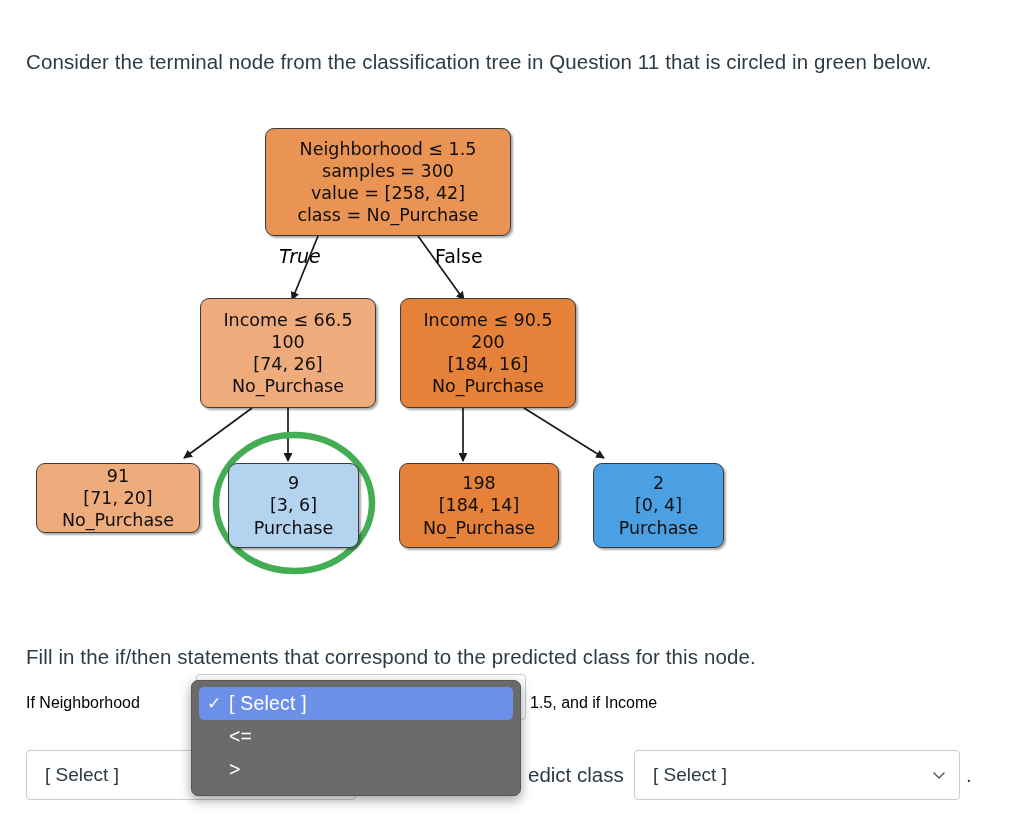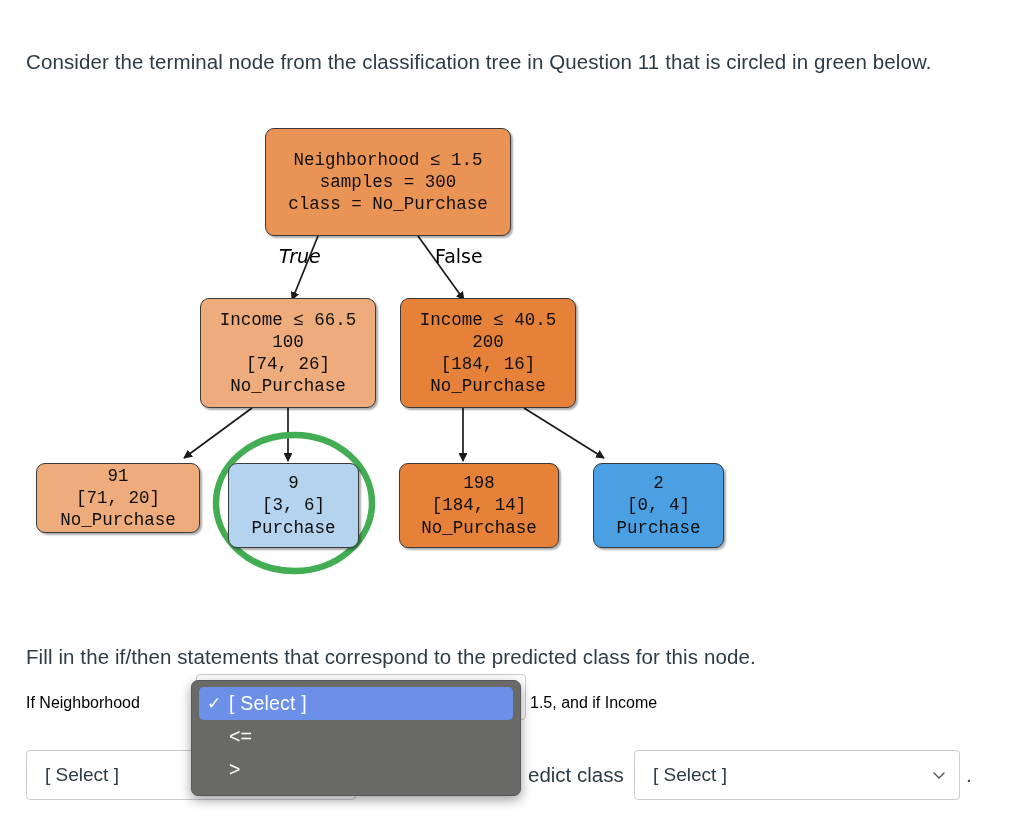--- a/index.html
+++ b/index.html
@@ -59,21 +59,21 @@
     flex-direction: column;
     align-items: center;
     justify-content: center;
     font-family: "DejaVu Sans", sans-serif;
     font-size: 17.5px;
     line-height: 1.27;
     color: #0f0f0f;
     white-space: nowrap;
     text-align: center;
   }
-  .tnode .ln { display: block; font-family: Liberation Mono, monospace; }
+  .tnode .ln { display: block; }
 
   .edge-label {
     position: absolute;
     font-family: "DejaVu Sans", sans-serif;
     font-size: 19px;
     color: #000;
     white-space: nowrap;
   }
   .frag-1 { position: absolute; left: 26px; top: 694px; }
   .frag-2 { position: absolute; left: 530px; top: 694px; }
@@ -163,35 +163,36 @@
       <path d="M 437,290 L 437,343" stroke="#1a1a1a" stroke-width="1.7" fill="none" marker-end="url(#arrow)"></path>
 
       <path d="M 498,290 L 578,340" stroke="#1a1a1a" stroke-width="1.7" fill="none" marker-end="url(#arrow)"></path>
 
       <ellipse cx="268" cy="385" rx="78" ry="68" fill="none" stroke="#42ad52" stroke-width="6.5"></ellipse>
     </svg>
 
     <div class="tnode" id="n-root" style="left:239px; top:10px; width:246px; height:108px; background:#e99355;">
       <span class="ln">Neighborhood ≤ 1.5</span>
       <span class="ln">samples = 300</span>
+      <span class="ln">value = [258, 42]</span>
       <span class="ln">class = No_Purchase</span>
     </div>
 
     <div class="edge-label" style="left:253px; top:127px;font-style:italic;">True</div>
     <div class="edge-label" style="left:409px; top:127px;">False</div>
 
     <div class="tnode" id="n-left" style="left:174px; top:180px; width:176px; height:110px; background:#eeab7b;">
       <span class="ln">Income ≤ 66.5</span>
       <span class="ln">100</span>
       <span class="ln">[74, 26]</span>
       <span class="ln">No_Purchase</span>
     </div>
 
     <div class="tnode" id="n-right" style="left:374px; top:180px; width:176px; height:110px; background:#e58139;">
-      <span class="ln">Income ≤ 40.5</span>
+      <span class="ln">Income ≤ 90.5</span>
       <span class="ln">200</span>
       <span class="ln">[184, 16]</span>
       <span class="ln">No_Purchase</span>
     </div>
 
     <div class="tnode" id="n-leaf1" style="left:10px; top:345px; width:164px; height:70px; background:#eeab7b;">
       <span class="ln">91</span>
       <span class="ln">[71, 20]</span>
       <span class="ln">No_Purchase</span>
     </div>

